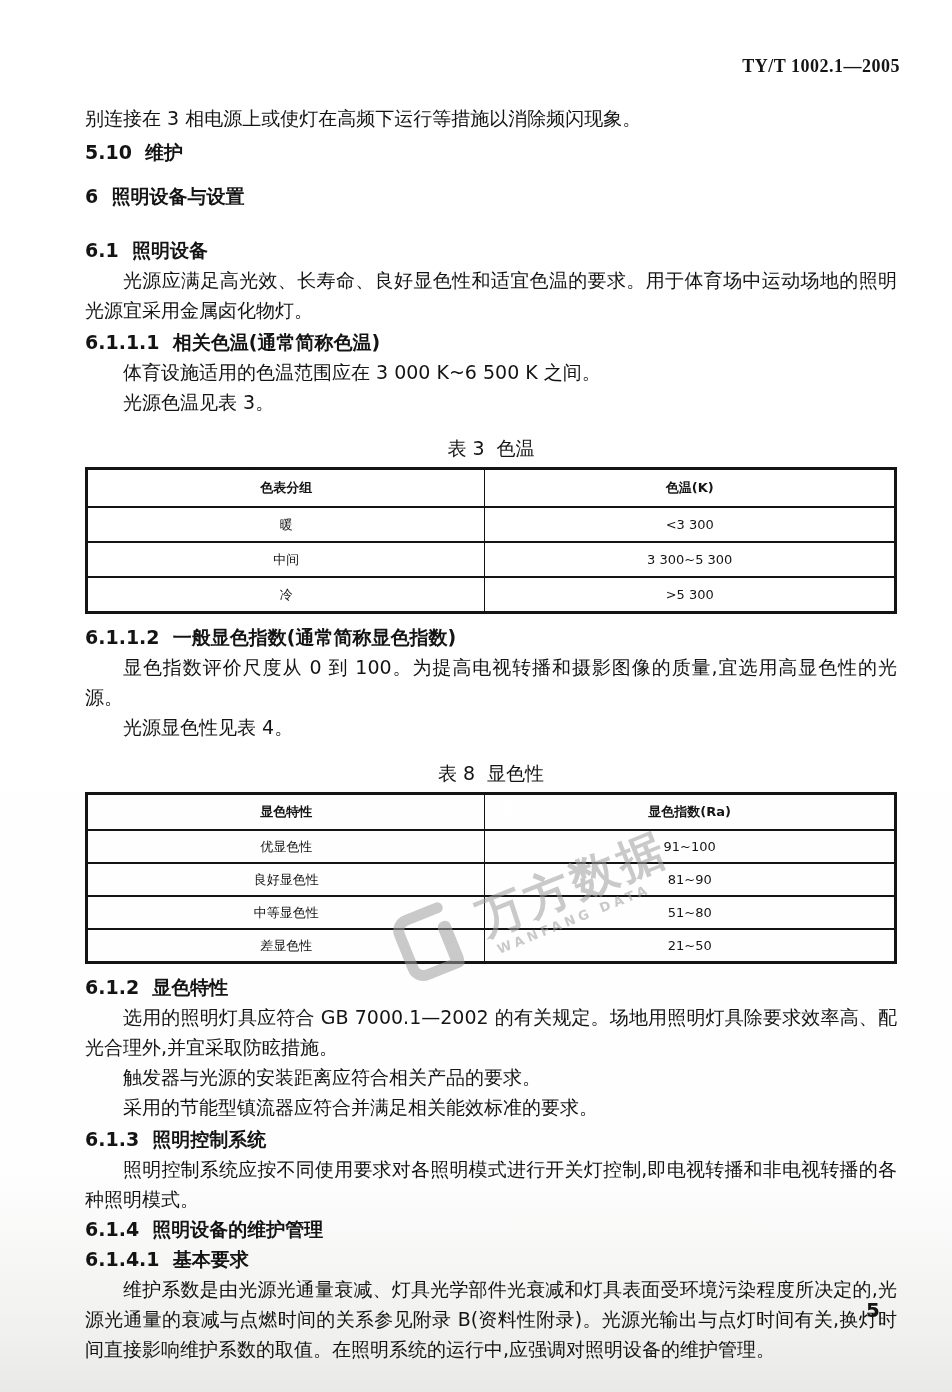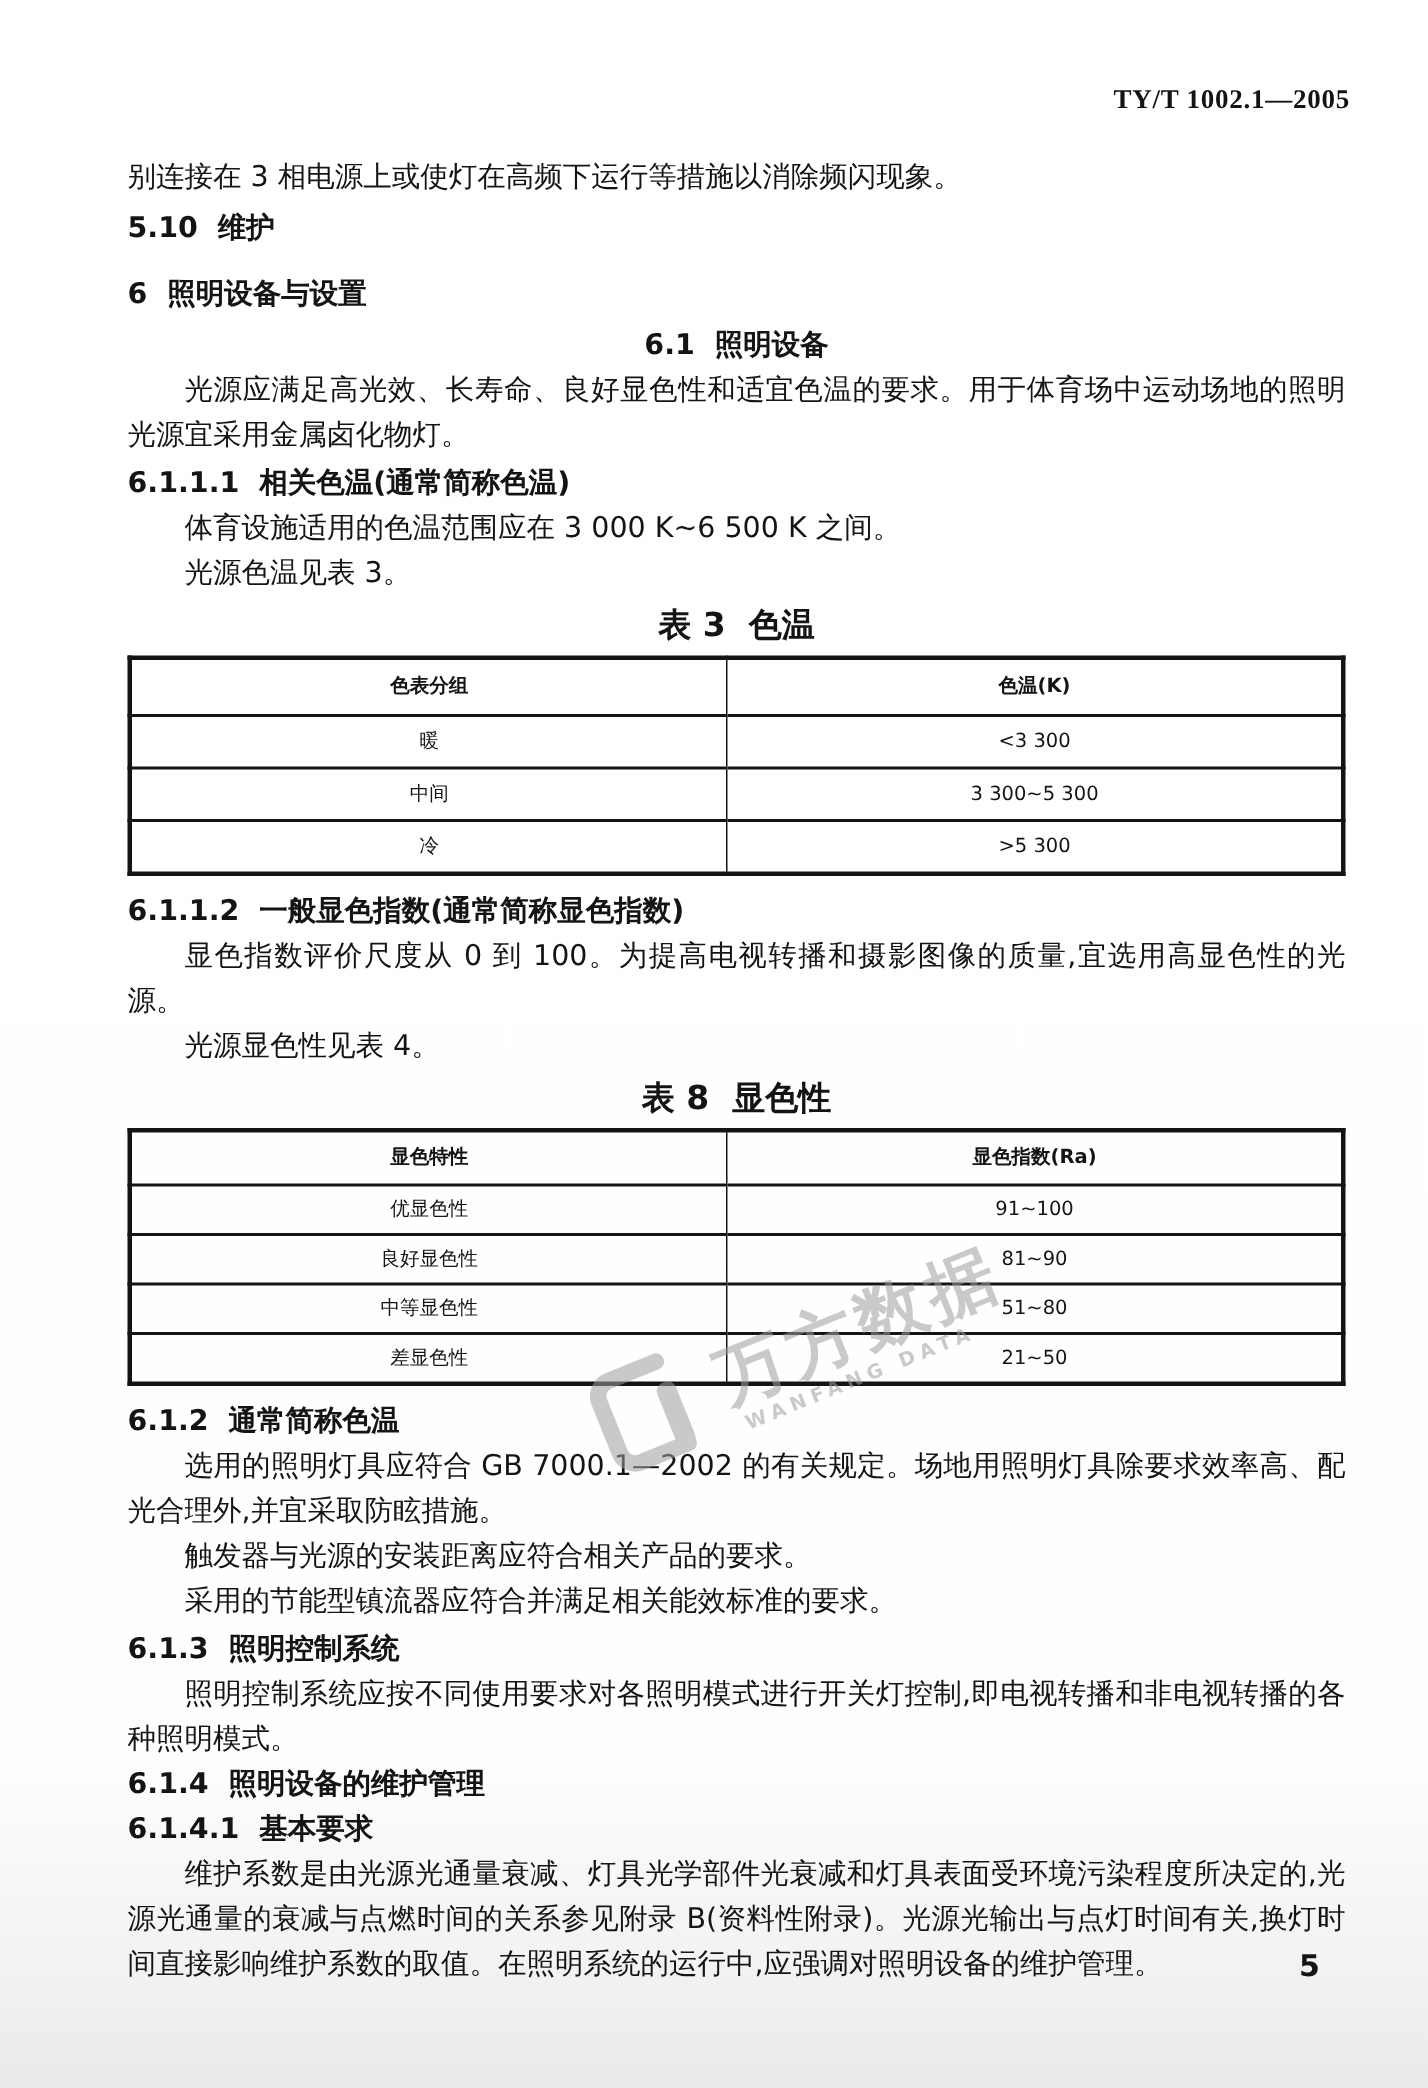--- a/index.html
+++ b/index.html
@@ -29,29 +29,29 @@
     text-align:justify;
   }
   .para{margin:0;text-indent:38px;}
   .para.noindent{text-indent:0;}
   .heading{
     margin:0;
     font-weight:bold;
     white-space:pre-wrap;
     text-align:left;
   }
-  .mt-26{margin-top:26px;} .mt-14{margin-top:14px;} .mt-12{margin-top:4px;text-align:center;}
+  .mt-26{margin-top:26px;} .mt-14{margin-top:14px;} .mt-12{margin-top:24px;}
   .mt-8{margin-top:8px;}   .mt-4{margin-top:4px;}
   .mt-2{margin-top:2px;}
   .tbl-caption{
-    margin:6px 0 4px 0;
+    margin:16px 0 4px 0;
     text-align:center;
-    font-weight:bold;
+    font-weight:normal;
     white-space:pre-wrap;
-    font-size:22px;
+    font-size:19px;
   }
   table.std{
     width:812px;
     border-collapse:collapse;
     border:3px solid #141414;
     table-layout:fixed;
   }
   table.std td,table.std th{
     border-top:2px solid #141414;
     text-align:center;
@@ -156,21 +156,21 @@
         <td class="col-l">中等显色性</td>
         <td>51~80</td>
       </tr>
       <tr>
         <td class="col-l">差显色性</td>
         <td>21~50</td>
       </tr>
     </tbody>
       </table>
 
-    <p class="heading mt-8">6.1.2  通常简称色温</p>
+    <p class="heading mt-8">6.1.2  显色特性</p>
     <p class="para">选用的照明灯具应符合 GB 7000.1—2002 的有关规定。场地用照明灯具除要求效率高、配光合理外,并宜采取防眩措施。</p>
     <p class="para">触发器与光源的安装距离应符合相关产品的要求。</p>
     <p class="para">采用的节能型镇流器应符合并满足相关能效标准的要求。</p>
 
     <p class="heading mt-2">6.1.3  照明控制系统</p>
     <p class="para">照明控制系统应按不同使用要求对各照明模式进行开关灯控制,即电视转播和非电视转播的各种照明模式。</p>
 
     <p class="heading">6.1.4  照明设备的维护管理</p>
     <p class="heading">6.1.4.1  基本要求</p>
     <p class="para">维护系数是由光源光通量衰减、灯具光学部件光衰减和灯具表面受环境污染程度所决定的,光源光通量的衰减与点燃时间的关系参见附录 B(资料性附录)。光源光输出与点灯时间有关,换灯时间直接影响维护系数的取值。在照明系统的运行中,应强调对照明设备的维护管理。</p>

